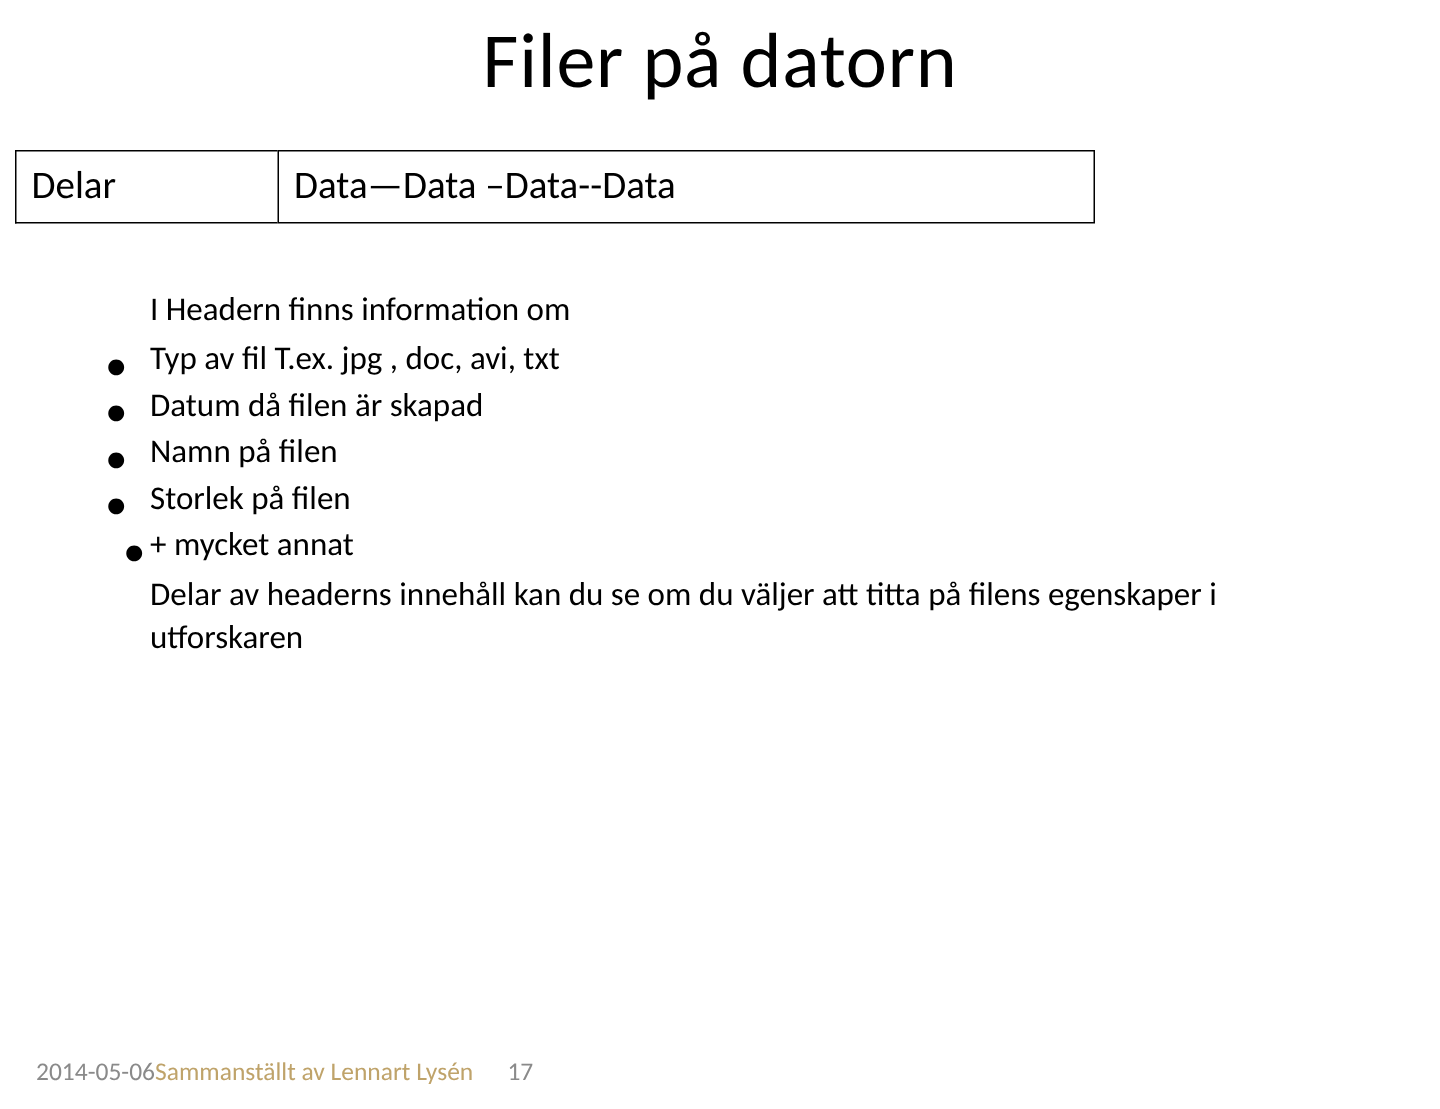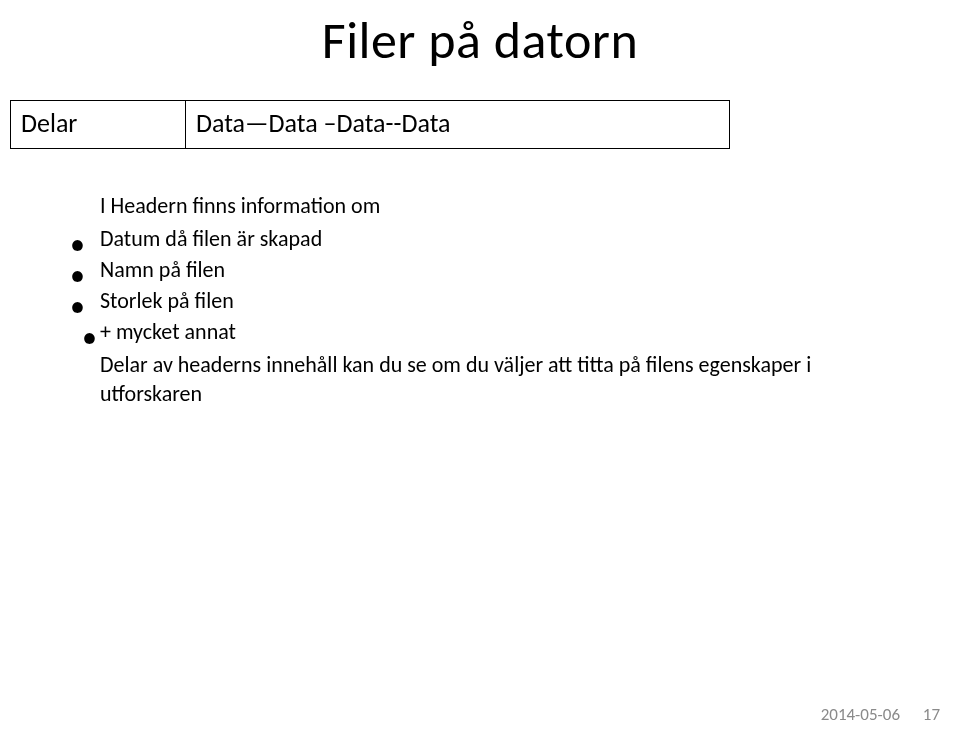--- a/index.html
+++ b/index.html
@@ -76,21 +76,21 @@
   .closing {
     margin-left: 38px;
     max-width: 800px;
   }
   .footer {
     position: absolute;
     bottom: 14px;
     left: 0;
     width: 100%;
     display: flex;
-    justify-content: flex-end;
+    justify-content: flex-start;
     align-items: baseline;
     padding: 0 20px 0 24px;
     font-size: 17px;
     color: #8a8a8a;
   }
   .footer-center { color: #bfa36a; font-size: 17px; }
   .footer-right { text-align: right; min-width: 40px; }
 </style>
 </head>
 <body>
@@ -100,26 +100,28 @@
   <h1 class="title">Filer  på datorn</h1>
 
   <div class="table-row">
     <div class="cell header-cell">Delar</div>
     <div class="cell data-cell">Data—Data –Data--Data</div>
   </div>
 
   <div class="body">
     <p class="lead">I Headern finns information om</p>
     <ul class="bullets">
+      <li>Typ av fil  T.ex.   jpg , doc, avi, txt</li>
       <li>Datum då filen är skapad</li>
       <li>Namn på filen</li>
       <li>Storlek på filen</li>
       <li class="indent-extra"> + mycket annat</li>
     </ul>
     <p class="closing">Delar av headerns innehåll kan du se om du väljer att titta på filens egenskaper i utforskaren</p>
   </div>
 
   <div class="footer">
     <span>2014-05-06</span>
+    <span class="footer-center">Sammanställt av Lennart Lysén</span>
     <span class="footer-right">17</span>
   </div>
 
 </div>
 
 </body></html>

